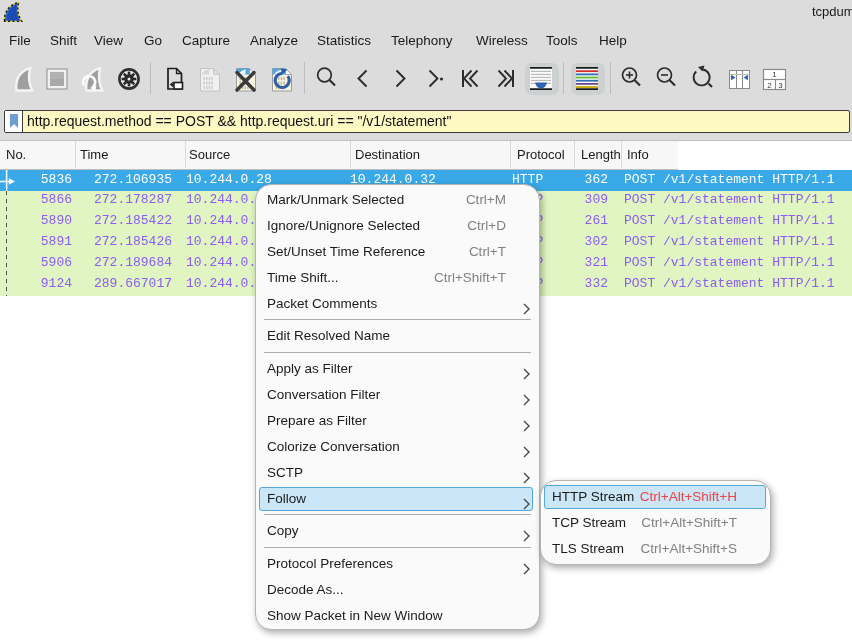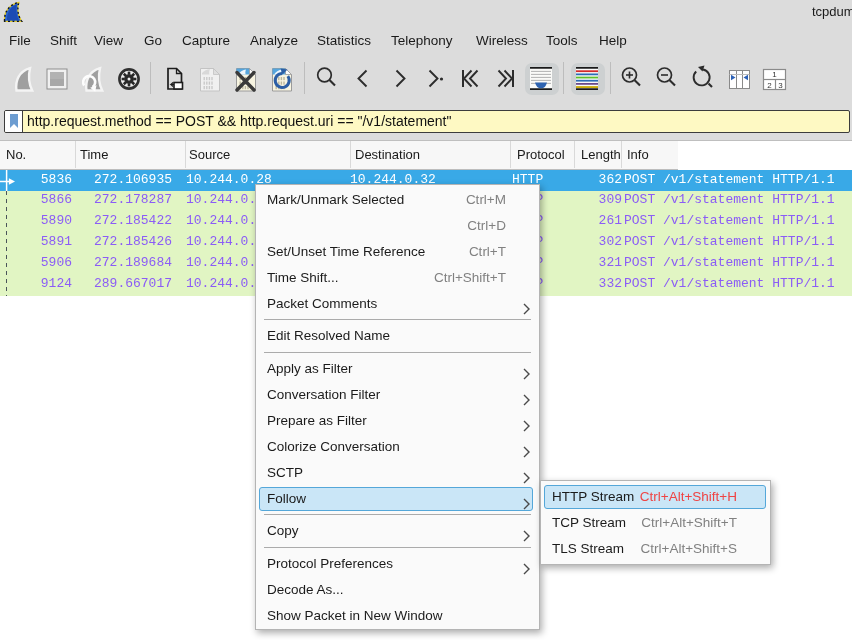--- a/index.html
+++ b/index.html
@@ -25,28 +25,28 @@
 #rows { position:absolute; left:0; top:169.5px; width:852px; }
 .row { position:absolute; left:0; width:852px; height:21px; background:#e1f5c3;
   font-family:"Liberation Mono", monospace; font-size:13px; color:#8b5cf6; }
 .row span { position:absolute; top:-1.5px; height:21px; line-height:21px; white-space:nowrap; }
 #row1 span { top:-0.5px; }
 .row .no { right:780px; }
 .row .tm { left:78px;margin-left:16px; }
 .row .src { left:186px; }
 .row .dst { left:350px; }
 .row .pro { left:512px; }
-.row .len { right:230px;font-family:Liberation Mono, monospace; }
+.row .len { right:244px;font-family:Liberation Mono, monospace; }
 .row .inf { left:624px; }
 #row1 { background:#39a9e7; color:#ffffff; }
 #dash { position:absolute; left:6px; top:190.5px; width:1px; height:105px;
   background:repeating-linear-gradient(to bottom,#4a5459 0 4px, transparent 4px 8px); }
 #selmark { position:absolute; left:0; top:169.5px; width:20px; height:21px; }
 
-.menu { position:absolute; background:#fafafa; border:1px solid #b4b4b4; border-radius:0;
+.menu { position:absolute; background:#fafafa; border:1px solid #b4b4b4; border-radius:16px;
   box-shadow:2px 3px 7px rgba(0,0,0,0.33); font-size:13.5px; color:#1b1b1b; }
 .mi { position:relative; height:26px; line-height:26px; }
 .mi .lab { position:absolute; left:11px; top:0; white-space:nowrap; }
 .mi .sc { position:absolute; right:33px; top:0; color:#818181; white-space:nowrap; }
 .mi.h .sc { color:#ef4444; }
 .mi .arr { position:absolute; right:9px; top:7px; }
 .msep { height:1px; background:#ababab; margin:2.75px 8px; }
 .hi { position:absolute; left:3px; right:6px; top:1px; bottom:1px;
   background:#cae6f7; border:1px solid #54a7d9; border-radius:3px; z-index:-1; }
 .mi.h { z-index:0; }
@@ -341,20 +341,21 @@
   <line x1="0" y1="11.5" x2="9.5" y2="11.5" stroke="#fff" stroke-width="1.5"></line>
   <path d="M8.9,8.3 L15,11.5 L8.9,14.7 Z" fill="#fff"></path>
 </svg>
 
 <div class="menu" id="cmenu">
   <div class="mi">
         <span class="lab">Mark/Unmark Selected</span>
         <span class="sc">Ctrl+M</span>
       </div>
   <div class="mi">
+        <span class="lab">Ignore/Unignore Selected</span>
         <span class="sc">Ctrl+D</span>
       </div>
   <div class="mi">
         <span class="lab">Set/Unset Time Reference</span>
         <span class="sc">Ctrl+T</span>
       </div>
   <div class="mi">
         <span class="lab">Time Shift...</span>
         <span class="sc">Ctrl+Shift+T</span>
       </div>

